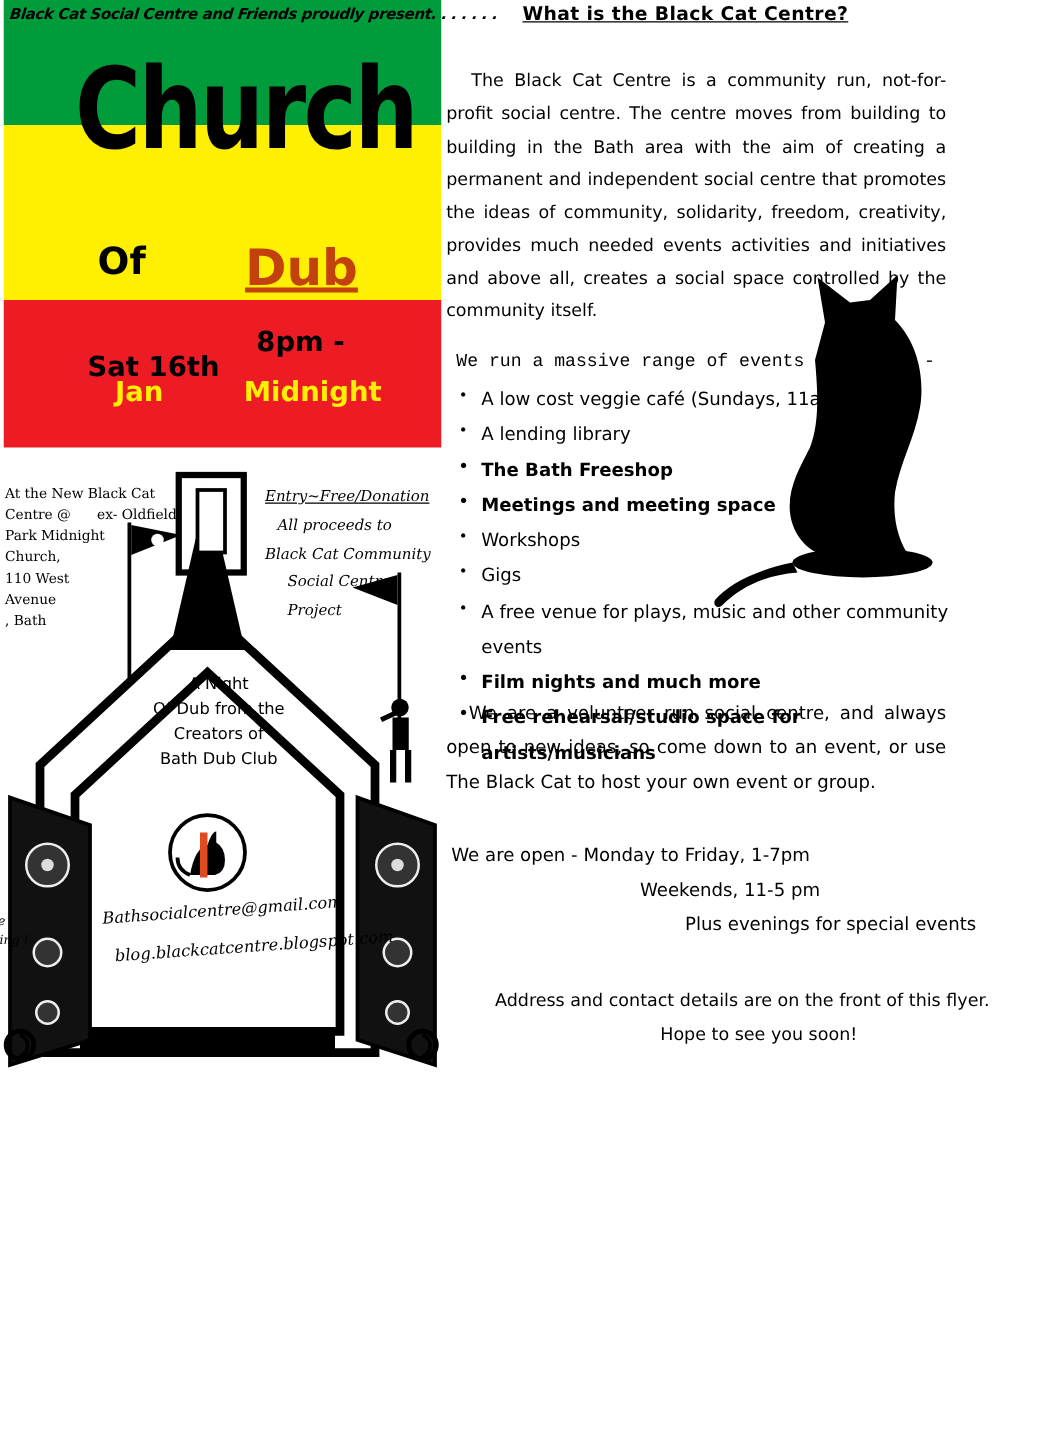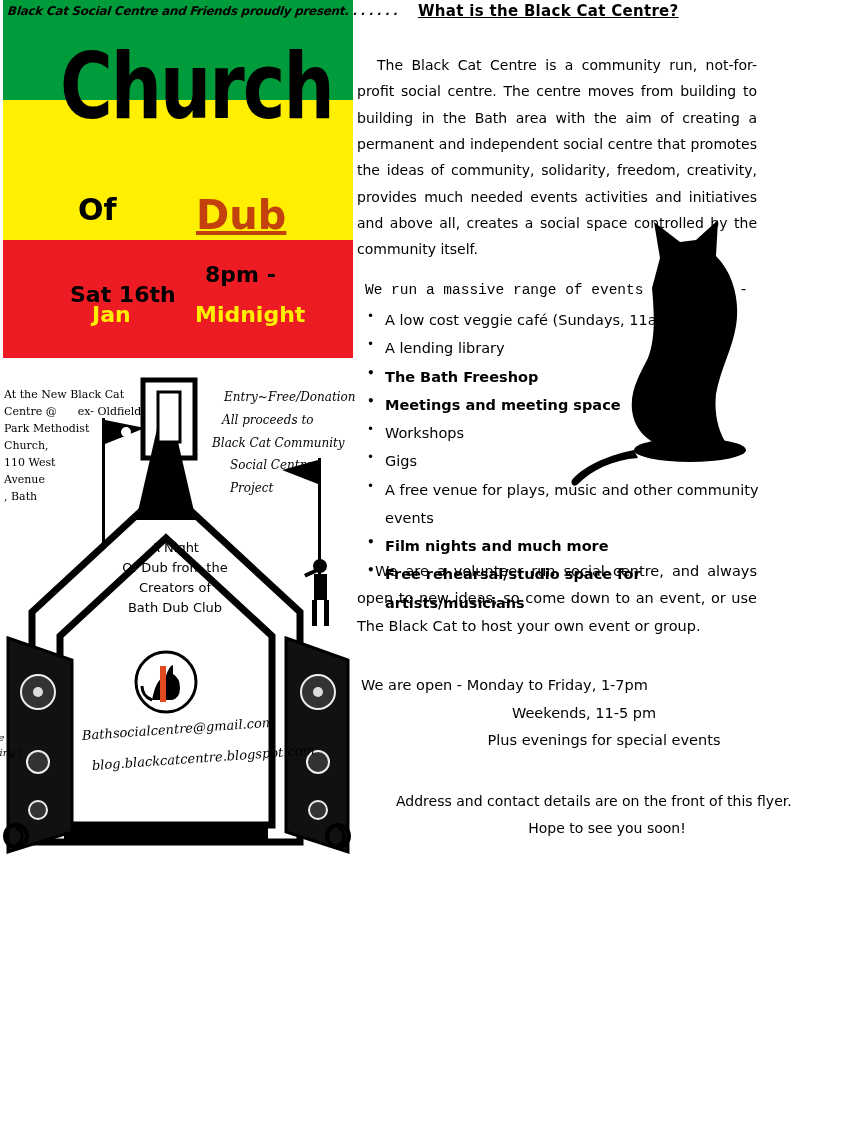--- a/index.html
+++ b/index.html
@@ -136,21 +136,21 @@
     position: absolute;
     left: 212px;
     top: 386px;
     width: 140px;
     font-family: "DejaVu Serif", serif;
     font-size: 12px;
     font-style: italic;
     line-height: 1.9;
     color: #000;
   }
-  #entry-block .e0 { margin-left: 12px;  }
+  #entry-block .e0 { margin-left: 0px;  text-decoration: underline; }
   #entry-block .e1 { margin-left: 10px; }
   #entry-block .e2 { margin-left: 0px; }
   #entry-block .e3 { margin-left: 18px; }
 
   
   #church-art {
     position: absolute;
     left: 0px;
     top: 370px;
     width: 353px;
@@ -278,21 +278,21 @@
     position: absolute;
     left: 8px;
     top: 672px;
     width: 420px;
     font-family: "DejaVu Sans", sans-serif;
     font-size: 14.5px;
     line-height: 1.9;
   }
   #hours-block .h0 { text-align: left; }
   #hours-block .h1 { text-align: center; padding-left: 26px; }
-  #hours-block .h2 { text-align: center; padding-left: 66px; }
+  #hours-block .h2 { text-align: right; padding-left: 66px; }
   #footer-block {
     position: absolute;
     left: 0px;
     top: 788px;
     width: 420px;
     font-family: "DejaVu Sans", sans-serif;
     font-size: 14px;
     line-height: 1.95;
     margin-left: 39px;
   }
@@ -372,21 +372,21 @@
       <circle cx="166" cy="312" r="30" fill="none" stroke="#000" stroke-width="3"></circle>
       <path d="M152 330 q4 -22 14 -24 q3 -10 7 -11 l0 9 q7 4 7 14 q0 10 -8 12 z" fill="#000"></path>
       <path d="M152 330 q-10 -4 -10 -14" fill="none" stroke="#000" stroke-width="3"></path>
       <rect x="160" y="296" width="6" height="36" fill="#e04a20"></rect>
     </g>
   </svg>
 
   <div id="venue-block">
     <div>At the New Black Cat</div>
     <div>Centre @      ex- Oldfield</div>
-    <div>Park Methodist</div>
+    <div>Park Midnight</div>
     <div>Church,</div>
     <div>110 West</div>
     <div>Avenue</div>
     <div>, Bath</div>
   </div>
 
   <div id="entry-block">
     <div class="e0">Entry~Free/Donation</div>
     <div class="e1">All proceeds to</div>
     <div class="e2">Black Cat Community</div>

